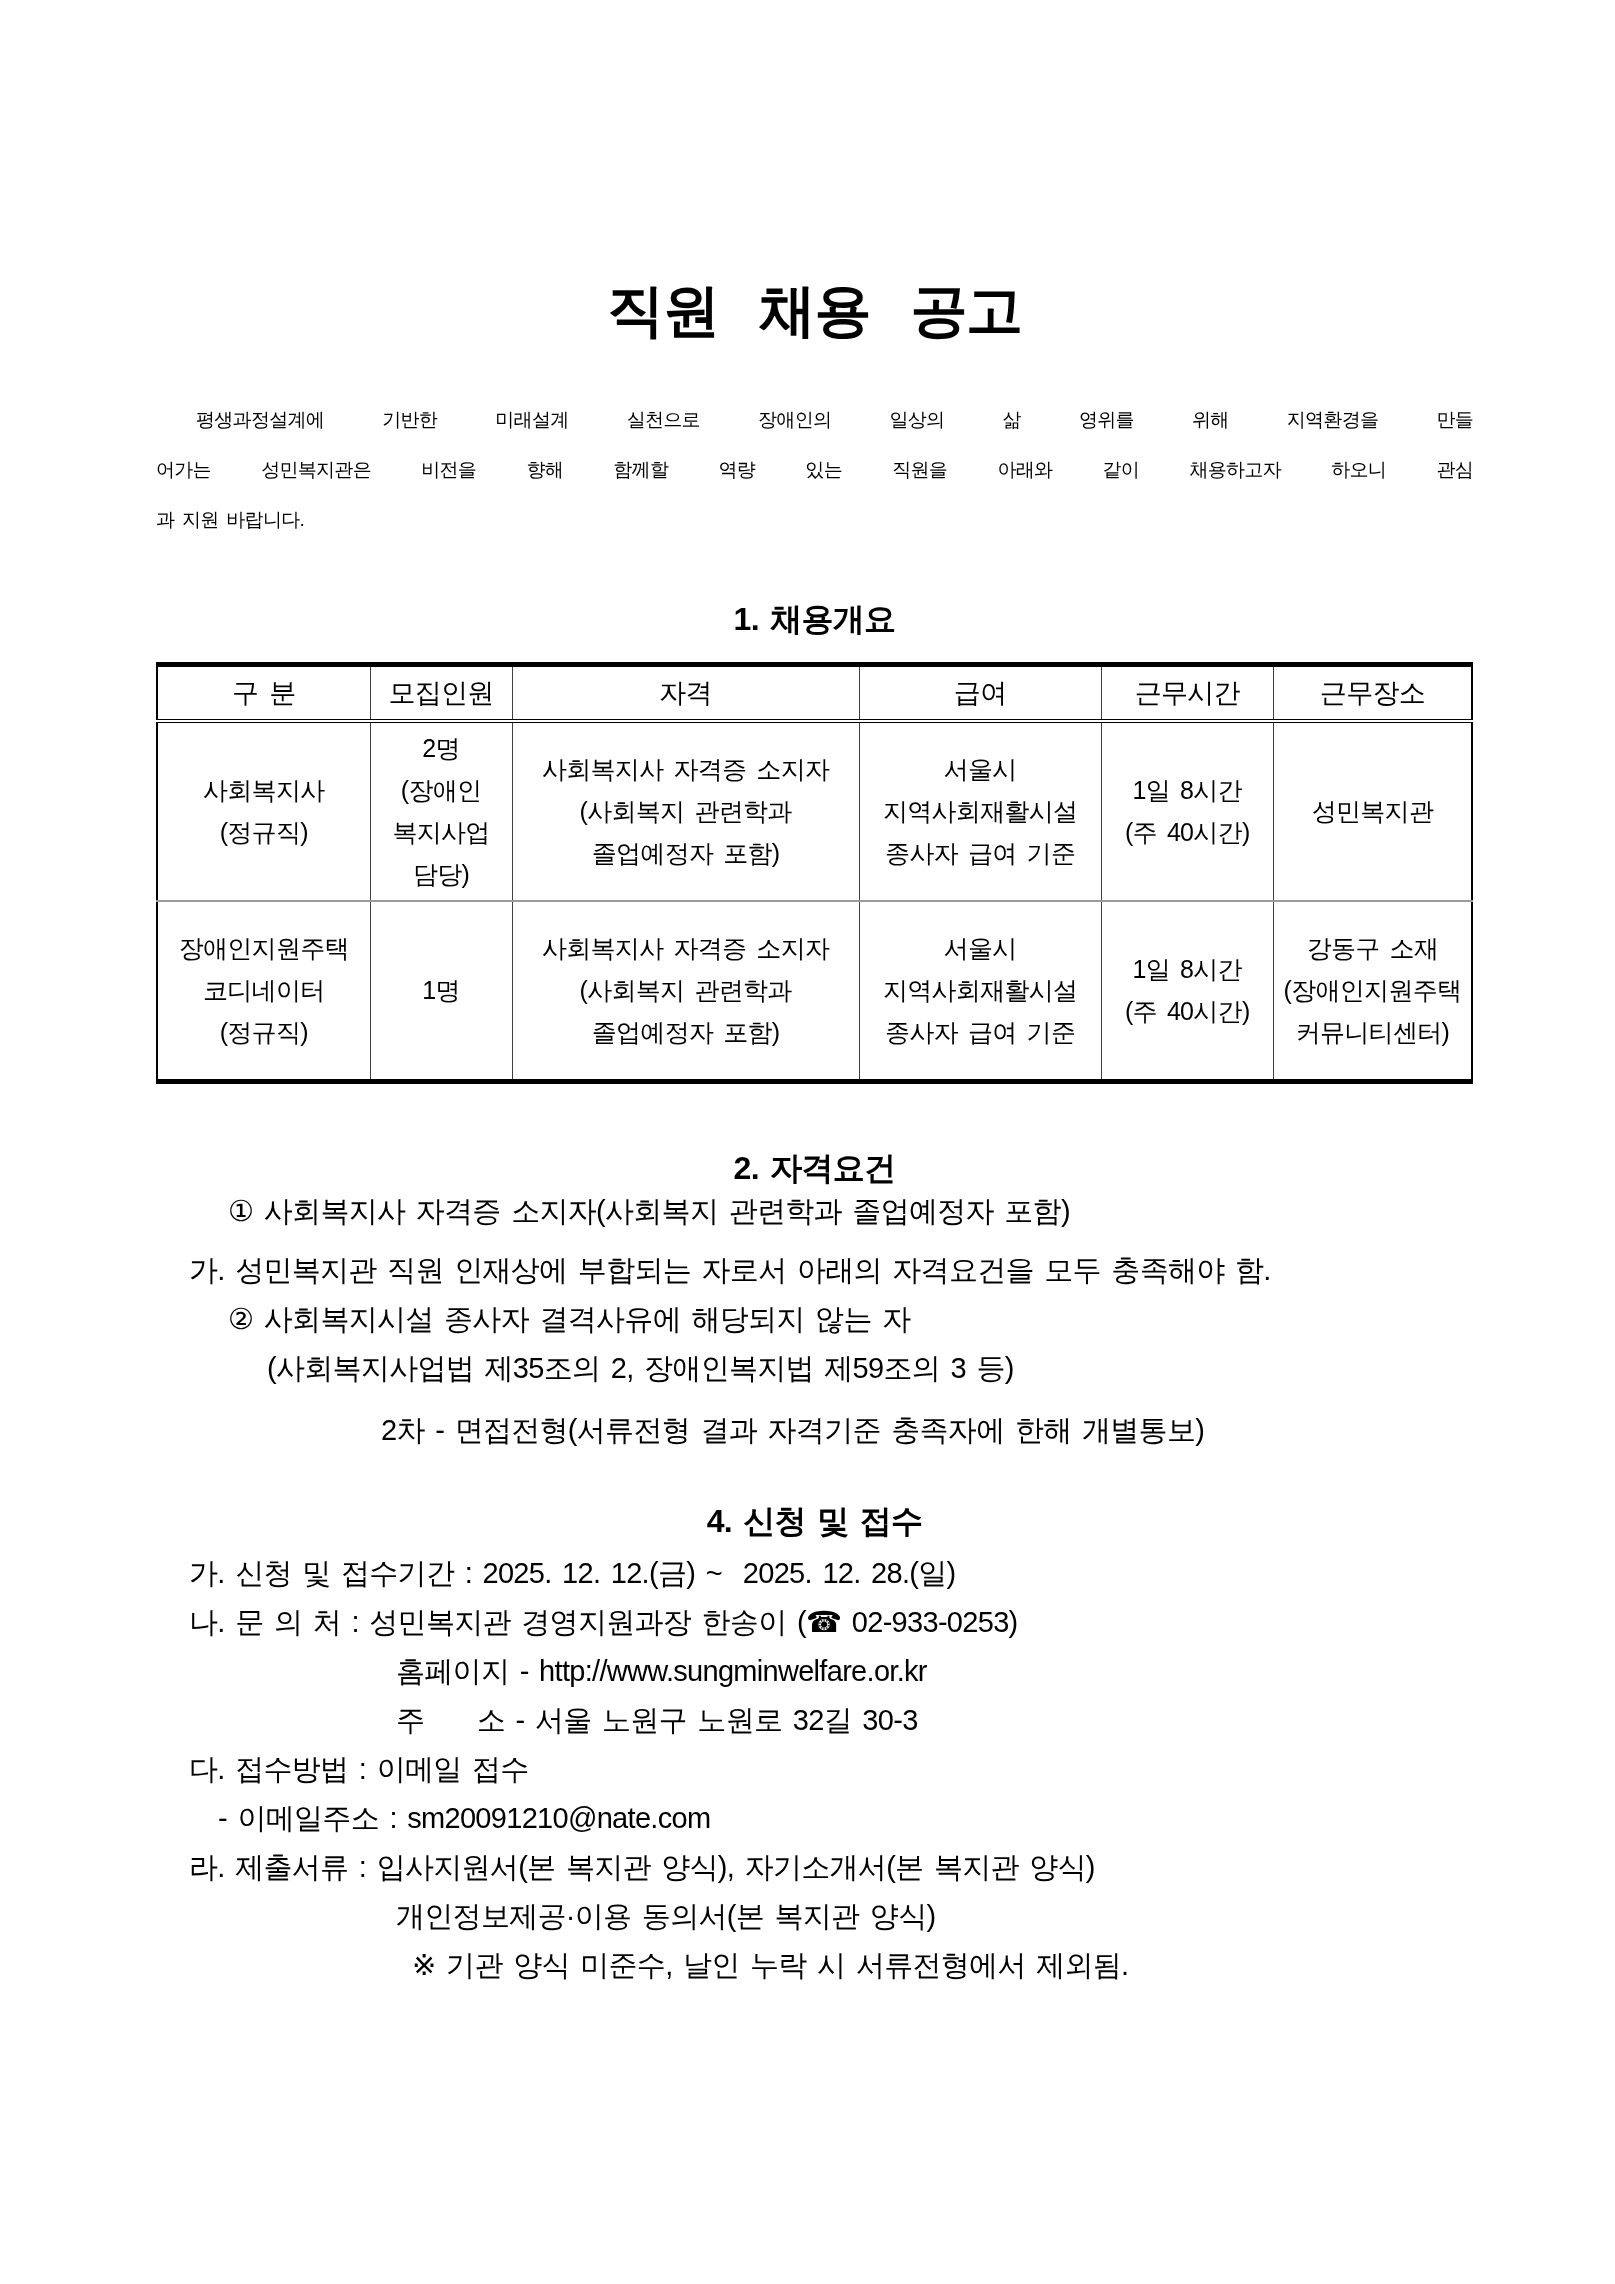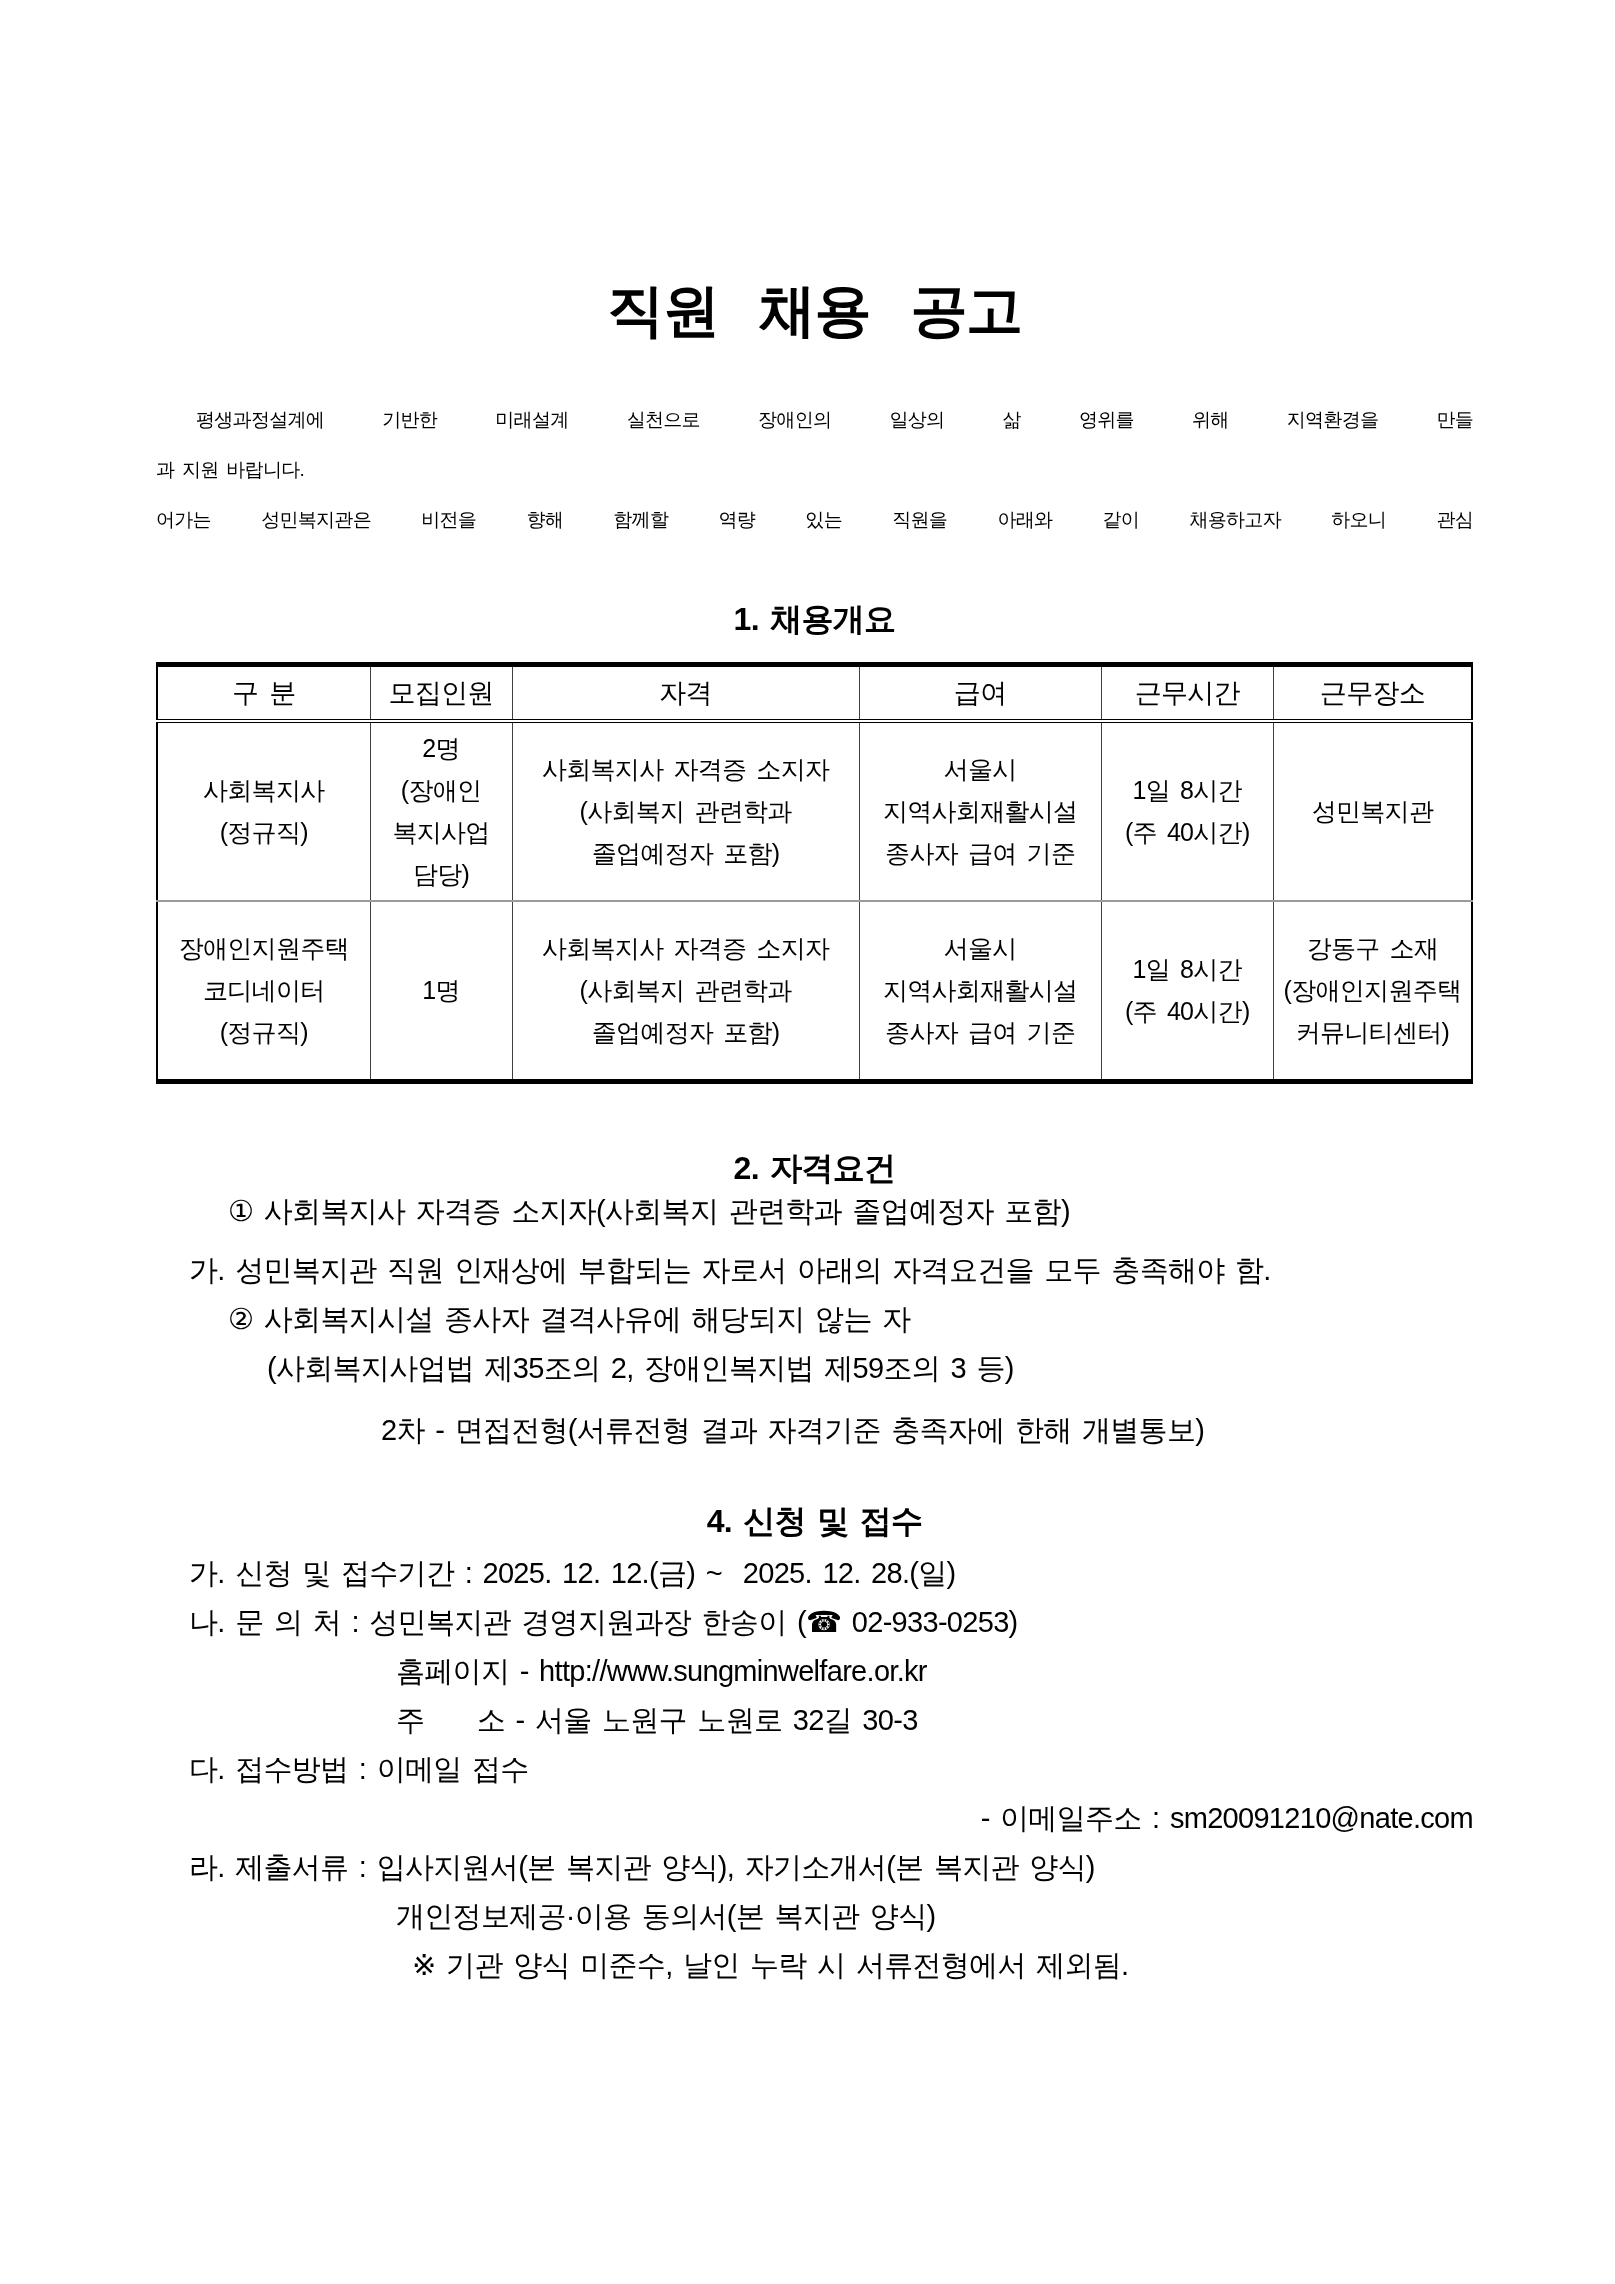--- a/index.html
+++ b/index.html
@@ -60,21 +60,21 @@
   .h3row .sep { font-weight: normal; font-size: 29px; margin: 0 14.3px 0 17px; }
   .h3row .normal-part { font-weight: normal; font-size: 29px; }
   
   .bodyline {
     font-size: 29px;
     line-height: 49px;
     white-space: pre;
   }
   .first-after-heading { margin-top: 10.4px; }
   .ind-50  { padding-left: 33px;  }
-  .ind-95  { padding-left: 62px; text-align: right;  }
+  .ind-95  { padding-left: 62px;  }
   .ind-110 { padding-left: 72px; }
   .ind-170 { padding-left: 111px; }
   .ind-345 { padding-left: 225px; }
   .ind-368 { padding-left: 240px; }
   .ind-392 { padding-left: 256px; }
   .mt-20 { margin-top: 13px; }
   .mt-14 { margin-top: 9px; }
   
   .tbl-wrap { margin-top: 23.5px; }
   table.recruit {
@@ -111,22 +111,22 @@
 </style>
 </head>
 <body>
 
 <div class="page">
 
   <div class="doc-title">직원 채용 공고</div>
 
   <div class="intro">
     <div class="line just indent">평생과정설계에 기반한 미래설계 실천으로 장애인의 일상의 삶 영위를 위해 지역환경을 만들</div>
+    <div class="line just">어가는 성민복지관은 비전을 향해 함께할 역량 있는 직원을 아래와 같이 채용하고자 하오니 관심</div>
     <div class="line">과 지원 바랍니다.</div>
-    <div class="line just">어가는 성민복지관은 비전을 향해 함께할 역량 있는 직원을 아래와 같이 채용하고자 하오니 관심</div>
   </div>
 
   <div class="sec-heading h1">1. 채용개요</div>
 
   <div class="tbl-wrap">
     <table class="recruit">
       <colgroup>
         <col style="width:16.2%">
         <col style="width:10.8%">
         <col style="width:26.4%">

